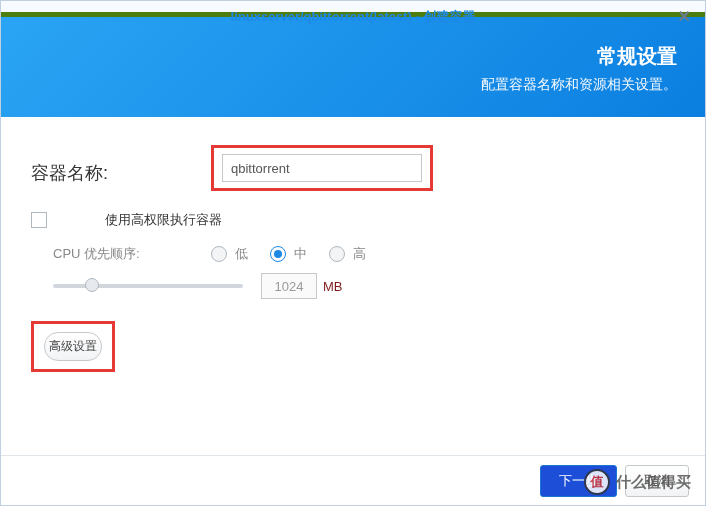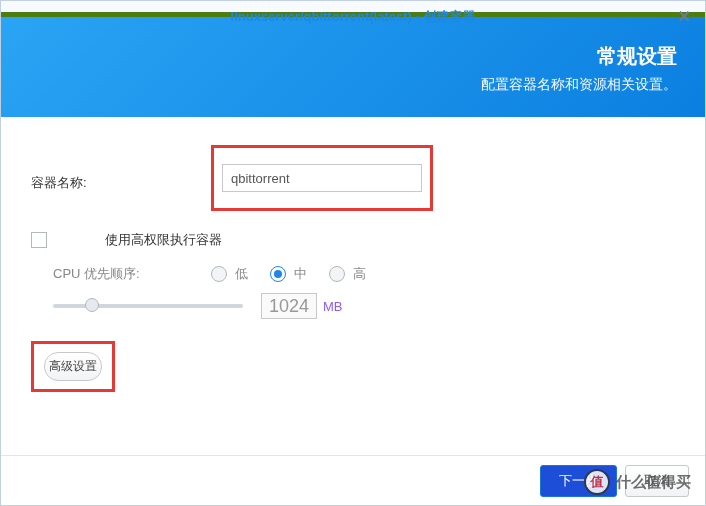--- a/index.html
+++ b/index.html
@@ -58,35 +58,35 @@
     color: #333;
   }
   .row {
     display: flex;
     align-items: center;
     margin-bottom: 16px;
   }
   .label-col {
     width: 180px;
     color: #333;
-    font-size: 13px;
+    font-size: 18px;
     margin-top: 10px;
   }
   .input-col { flex: 1; }
   input[type="text"].name-input {
     width: 200px;
     height: 28px;
     border: 1px solid #c6c9cc;
     padding: 2px 8px;
     font-size: 13px;
     color: #555;
   }
   .highlight-box {
     border: 3px solid #e53935;
-    padding: 16px 8px;
+    padding: 6px 8px;
     display: inline-block;
   }
   .checkbox {
     display: inline-block;
     width: 16px;
     height: 16px;
     border: 1px solid #b0b8c0;
     margin-right: 10px;
     vertical-align: middle;
     background: #fff;
@@ -130,25 +130,25 @@
     width: 14px; height: 14px;
     background: #e6eaee;
     border: 1px solid #b0b8c0;
     border-radius: 50%;
     top: -6px; left: 32px;
   }
   .mem-input {
     width: 56px; height: 26px;
     border: 1px solid #c6c9cc;
     text-align: center;
-    font-size: 18px;
+    font-size: 13px;
     color: #999;
     background: #fafafa;
   }
-  .mem-unit { margin-left: 6px; color: #8b5cf6; }
+  .mem-unit { margin-left: 6px; color: #7f1d1d; }
   .adv-btn-wrap {
     border: 3px solid #e53935;
     display: inline-block;
     padding: 8px 10px;
     margin-top: 12px;
   }
   .adv-btn {
     display: inline-block;
     padding: 5px 4px;
     font-size: 12px;

